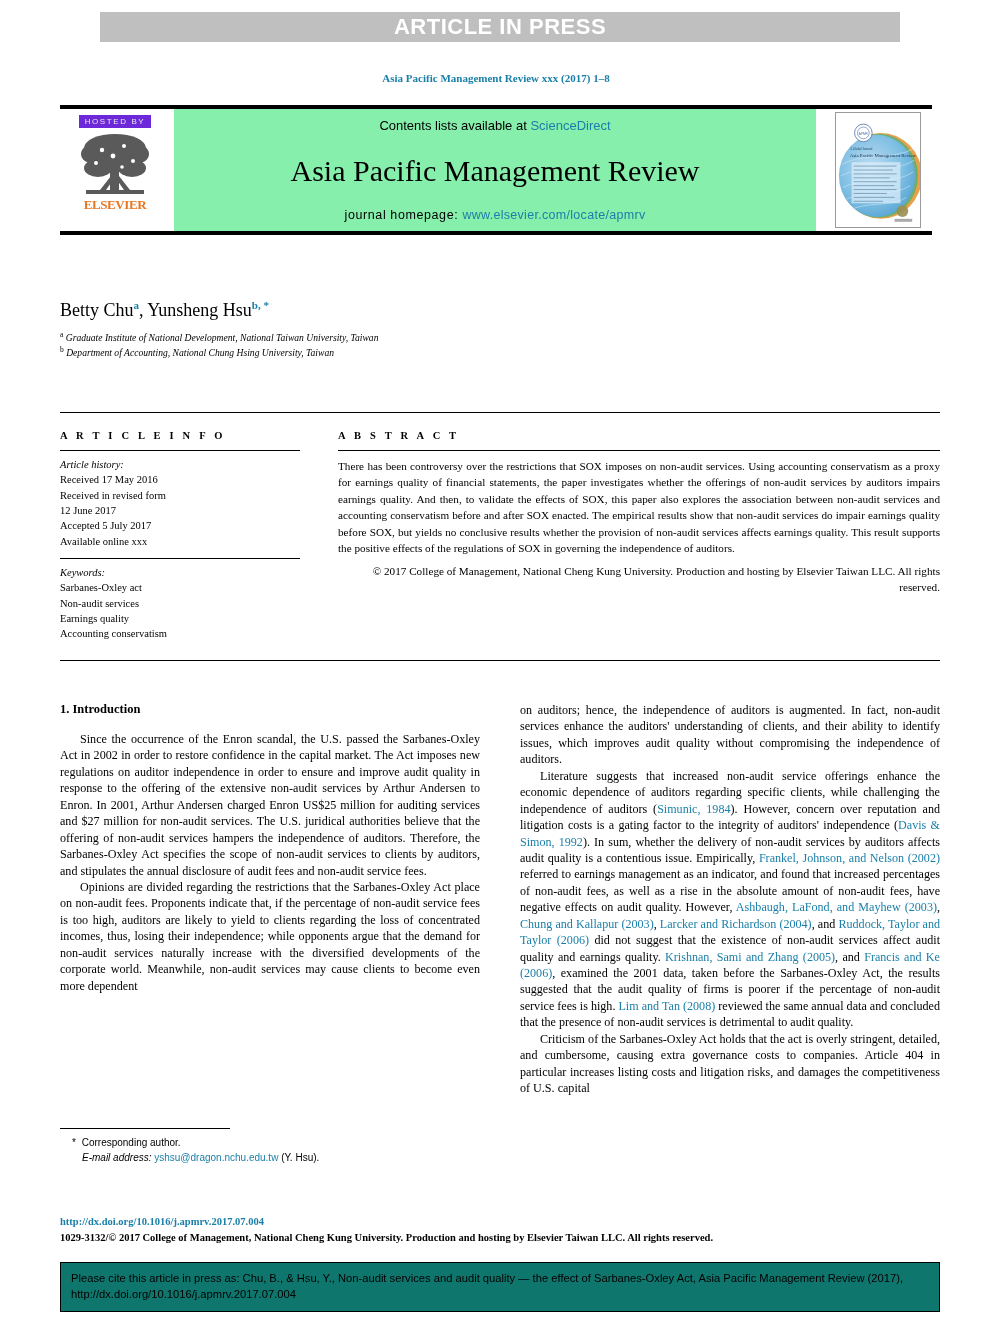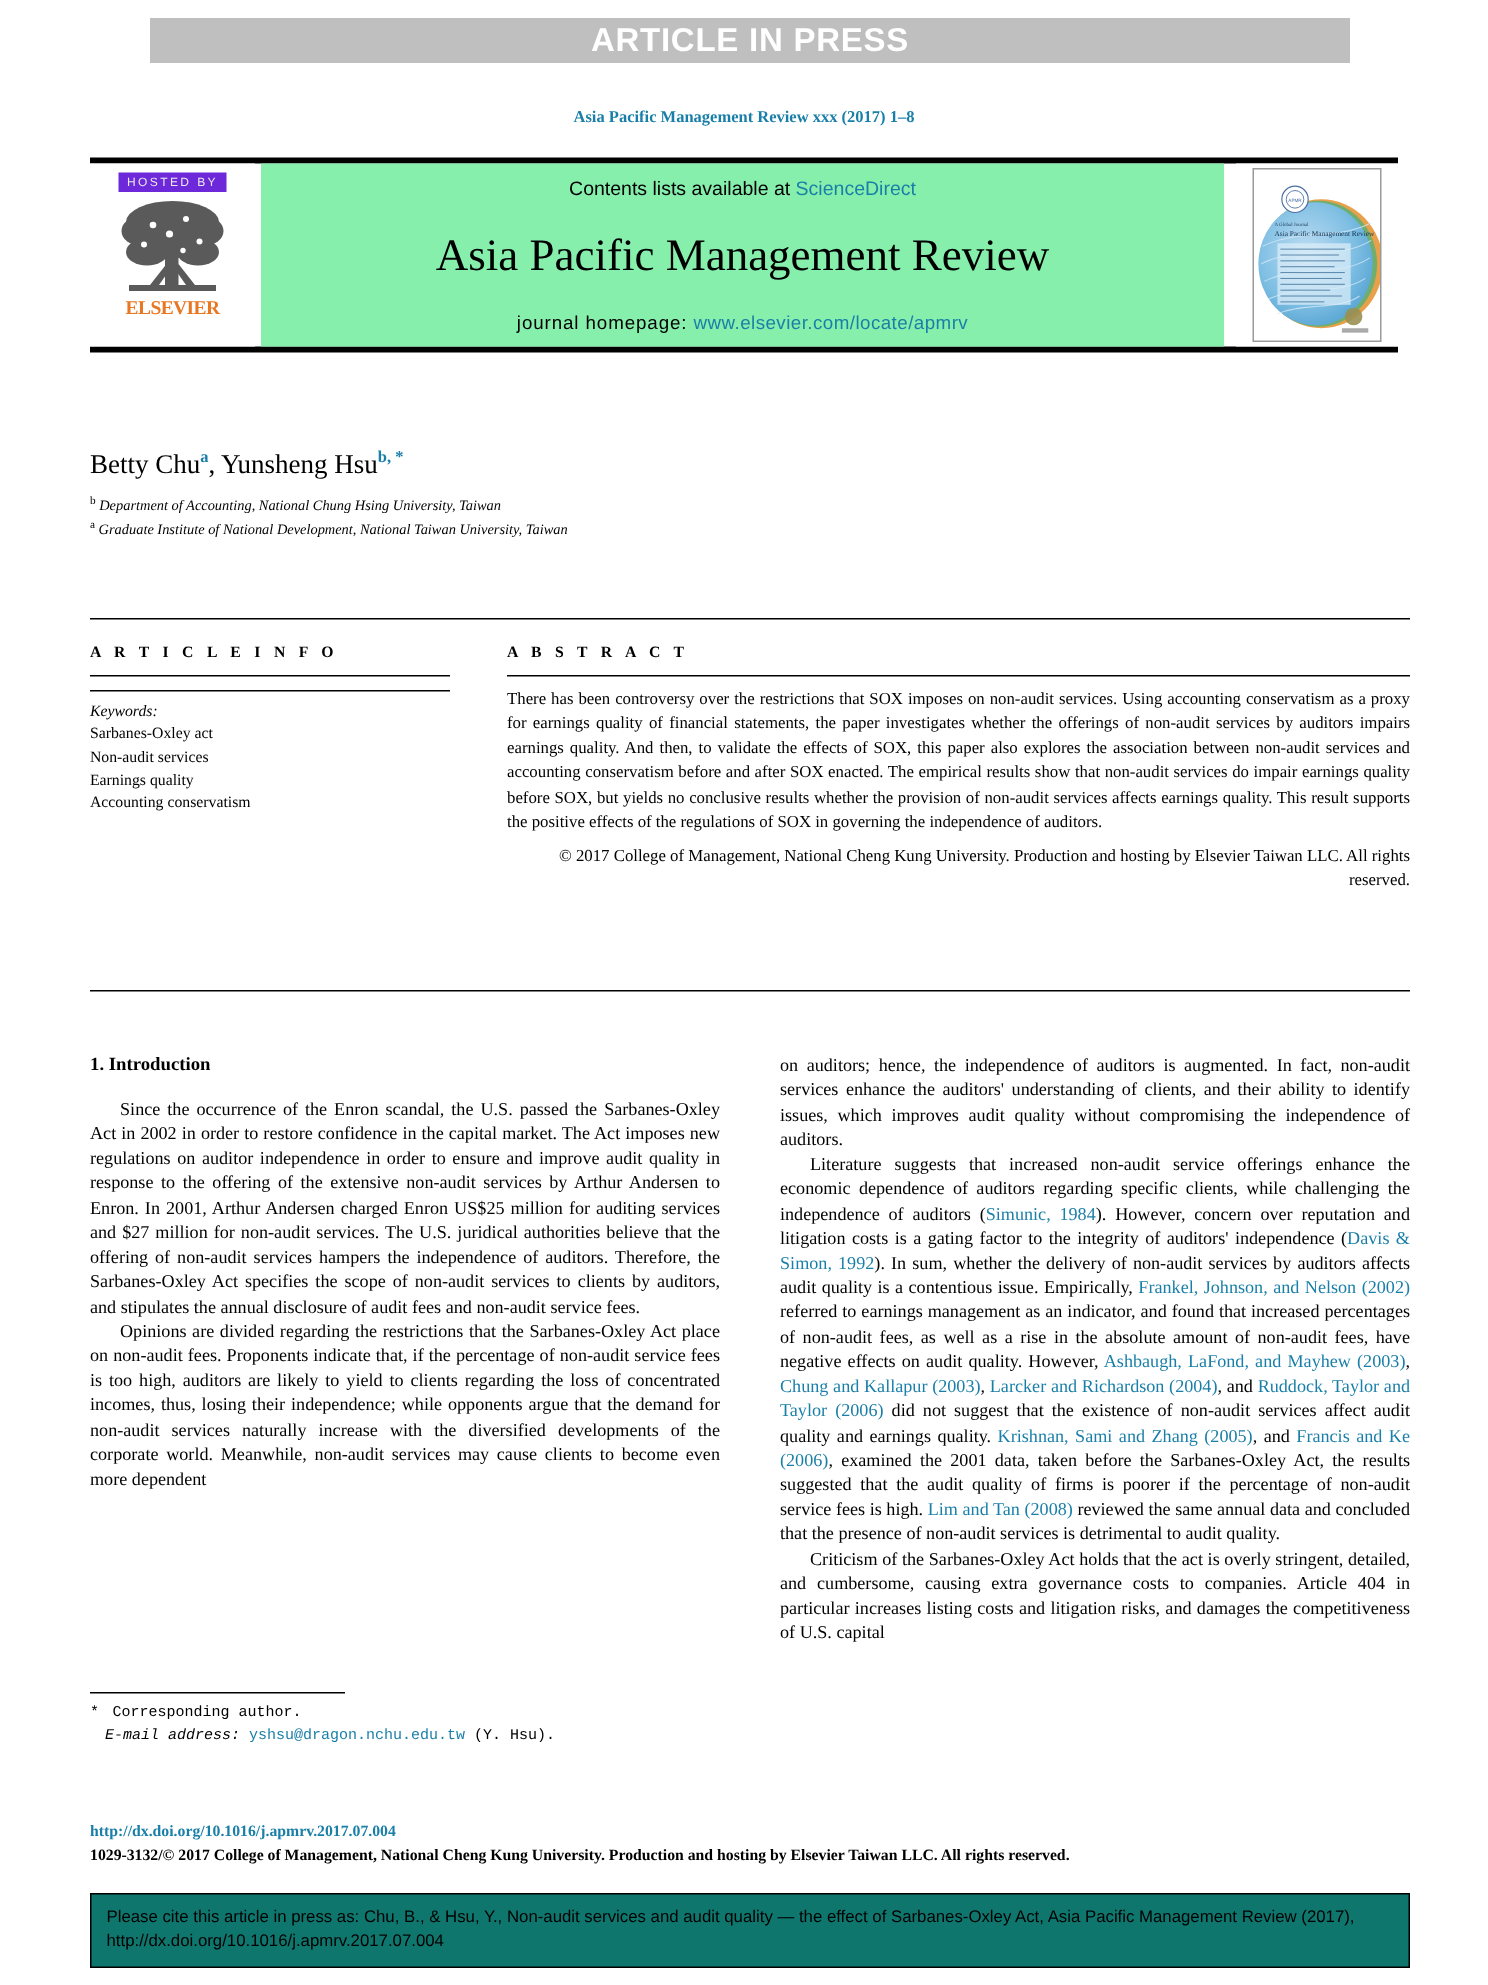--- a/index.html
+++ b/index.html
@@ -221,22 +221,22 @@
   }
   .col p.cont { text-indent: 0; }
   .ref { color: #1a7fa8; }
 
   
   .foot-rule {
     position: absolute; left: 60px; top: 1128px; width: 170px;
     border-top: 1px solid #000;
   }
   .footnotes {
-    position: absolute; left: 60px; top: 1136px; width: 430px;
-    font-family: Liberation Mono, monospace;
+    position: absolute; left: 72px; top: 1136px; width: 430px;
+    font-family: Liberation Sans, sans-serif;
     font-size: 10px;
     line-height: 1.45;
     color: #000;
   }
   .footnotes .fn { text-indent: 0; margin: 0; padding-left: 10px; }
   .footnotes .fn .star { margin-left: -10px; margin-right: 3px; }
   .footnotes .em { font-style: italic; }
   .footnotes a, .link { color: #1a7fa8; text-decoration: none; }
 
   .doi-line {
@@ -360,30 +360,38 @@
       </svg>
     </div>
   </div>
 </div>
 
 <div class="title-block">
   <div class="authors">
     <span>Betty Chu</span><sup>a</sup><span>, Yunsheng Hsu</span><sup>b, *</sup>
   </div>
   <div class="affils">
+    <div><sup>a</sup><span> Graduate Institute of National Development, National Taiwan University, Taiwan</span></div>
     <div><sup>b</sup><span> Department of Accounting, National Chung Hsing University, Taiwan</span></div>
-    <div><sup>a</sup><span> Graduate Institute of National Development, National Taiwan University, Taiwan</span></div>
   </div>
 </div>
 
 <div class="rule-top"></div>
 
 <div class="info-col">
   <div class="sec-head">A R T I C L E   I N F O</div>
   <div class="sec-rule"></div>
+  <div class="info-body">
+    <div class="lead">Article history:</div>
+    <div>Received 17 May 2016</div>
+    <div>Received in revised form</div>
+    <div>12 June 2017</div>
+    <div>Accepted 5 July 2017</div>
+    <div>Available online xxx</div>
+  </div>
   <div class="kw-rule"></div>
   <div class="info-body">
     <div class="lead">Keywords:</div>
     <div>Sarbanes-Oxley act</div>
     <div>Non-audit services</div>
     <div>Earnings quality</div>
     <div>Accounting conservatism</div>
   </div>
 </div>
 

